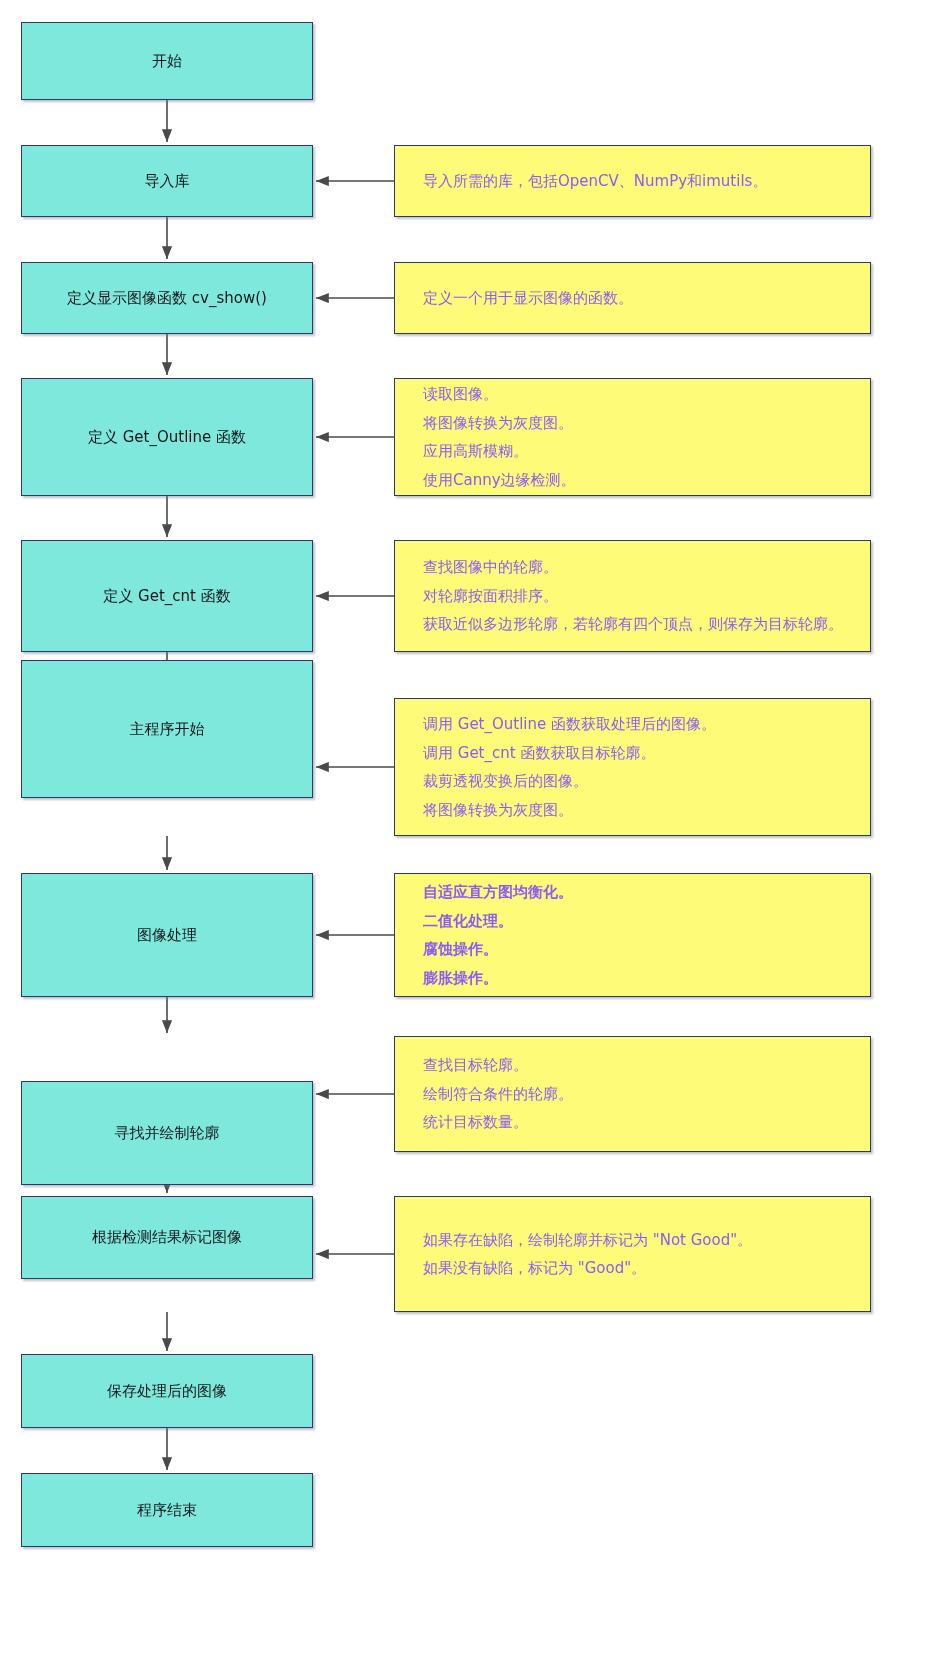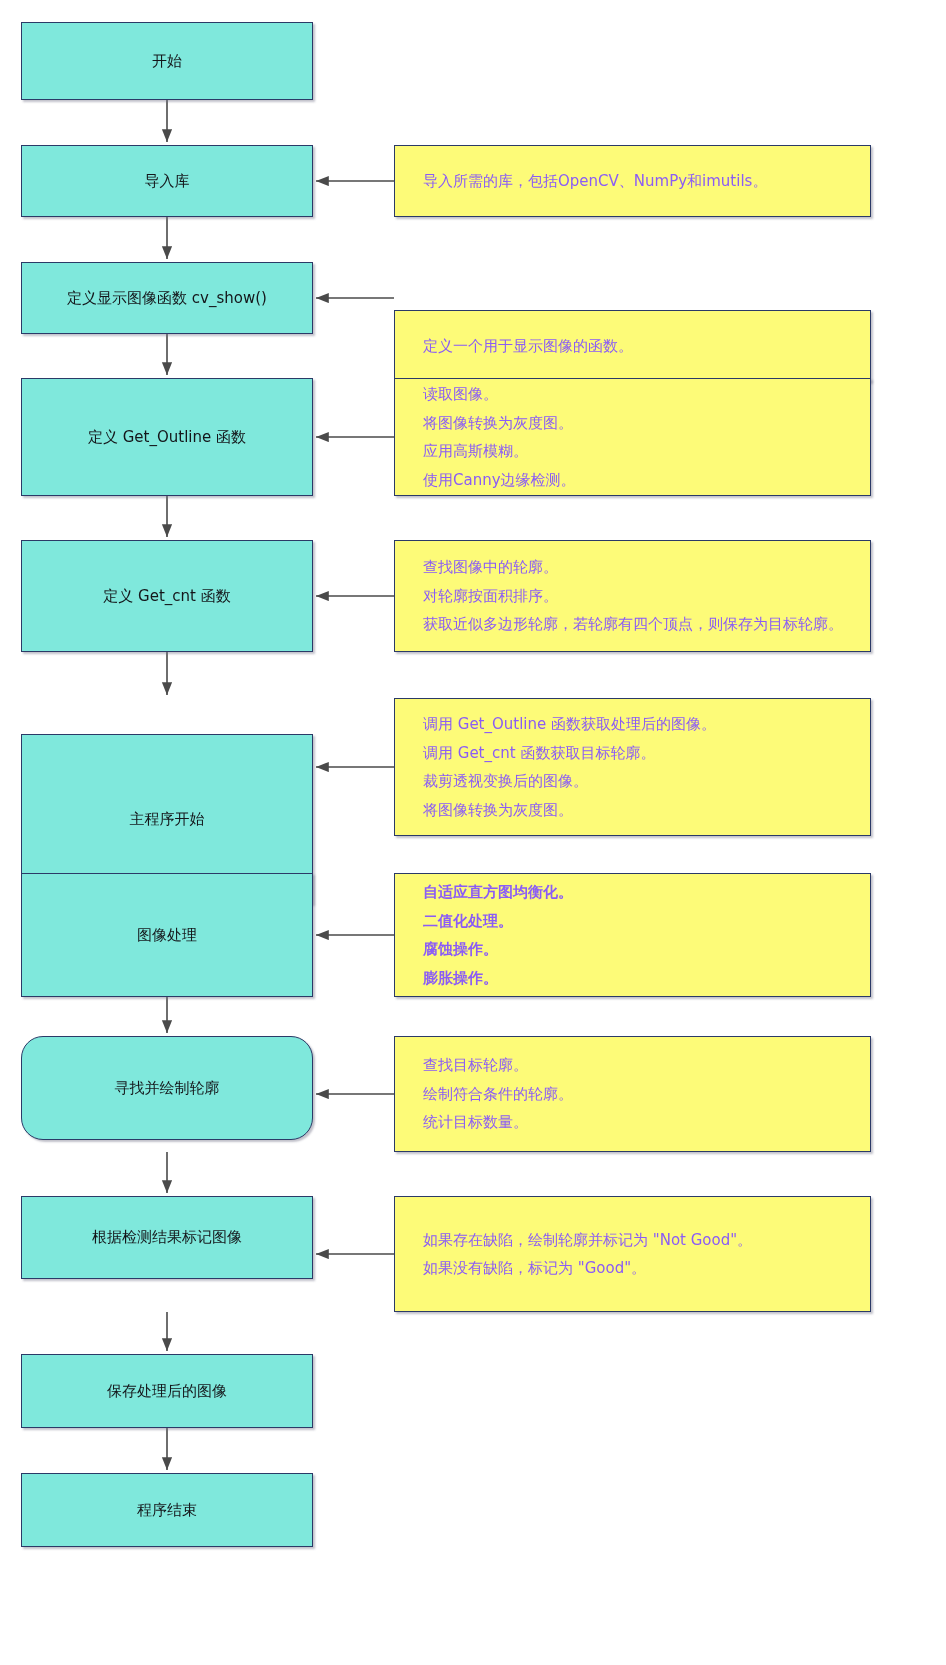--- a/index.html
+++ b/index.html
@@ -102,42 +102,42 @@
       </div>
       <div class="node proc" style="left: 21px; top: 262px; width: 292px; height: 72px;">
         <span>定义显示图像函数 cv_show()</span>
       </div>
       <div class="node proc" style="left: 21px; top: 378px; width: 292px; height: 118px;">
         <span>定义 Get_Outline 函数</span>
       </div>
       <div class="node proc" style="left: 21px; top: 540px; width: 292px; height: 112px;">
         <span>定义 Get_cnt 函数</span>
       </div>
-      <div class="node proc" style="left: 21px; top: 734px; width: 292px; height: 170px;">
+      <div class="node proc" style="left: 21px; top: 660px; width: 292px; height: 138px;">
         <span>主程序开始</span>
       </div>
       <div class="node proc" style="left: 21px; top: 873px; width: 292px; height: 124px;">
         <span>图像处理</span>
       </div>
-      <div class="node proc" style="left: 21px; top: 1036px; width: 292px; height: 104px; border-radius: 22px;">
+      <div class="node proc" style="left: 21px; top: 1081px; width: 292px; height: 104px;">
         <span>寻找并绘制轮廓</span>
       </div>
       <div class="node proc" style="left: 21px; top: 1196px; width: 292px; height: 83px;">
         <span>根据检测结果标记图像</span>
       </div>
       <div class="node proc" style="left: 21px; top: 1354px; width: 292px; height: 74px;">
         <span>保存处理后的图像</span>
       </div>
       <div class="node proc" style="left: 21px; top: 1473px; width: 292px; height: 74px; justify-content: center;">
         <span>程序结束</span>
       </div>
       <div class="node note" style="left: 394px; top: 145px; width: 477px; height: 72px;">
         <div class="note-line">导入所需的库，包括OpenCV、NumPy和imutils。</div>
       </div>
-      <div class="node note" style="left: 394px; top: 262px; width: 477px; height: 72px; margin-top: 48px;">
+      <div class="node note" style="left: 394px; top: 262px; width: 477px; height: 72px;">
         <div class="note-line">定义一个用于显示图像的函数。</div>
       </div>
       <div class="node note" style="left: 394px; top: 378px; width: 477px; height: 118px;">
         <div class="note-line">读取图像。</div>
         <div class="note-line">将图像转换为灰度图。</div>
         <div class="note-line">应用高斯模糊。</div>
         <div class="note-line">使用Canny边缘检测。</div>
       </div>
       <div class="node note" style="left: 394px; top: 540px; width: 477px; height: 112px;">
         <div class="note-line">查找图像中的轮廓。</div>

